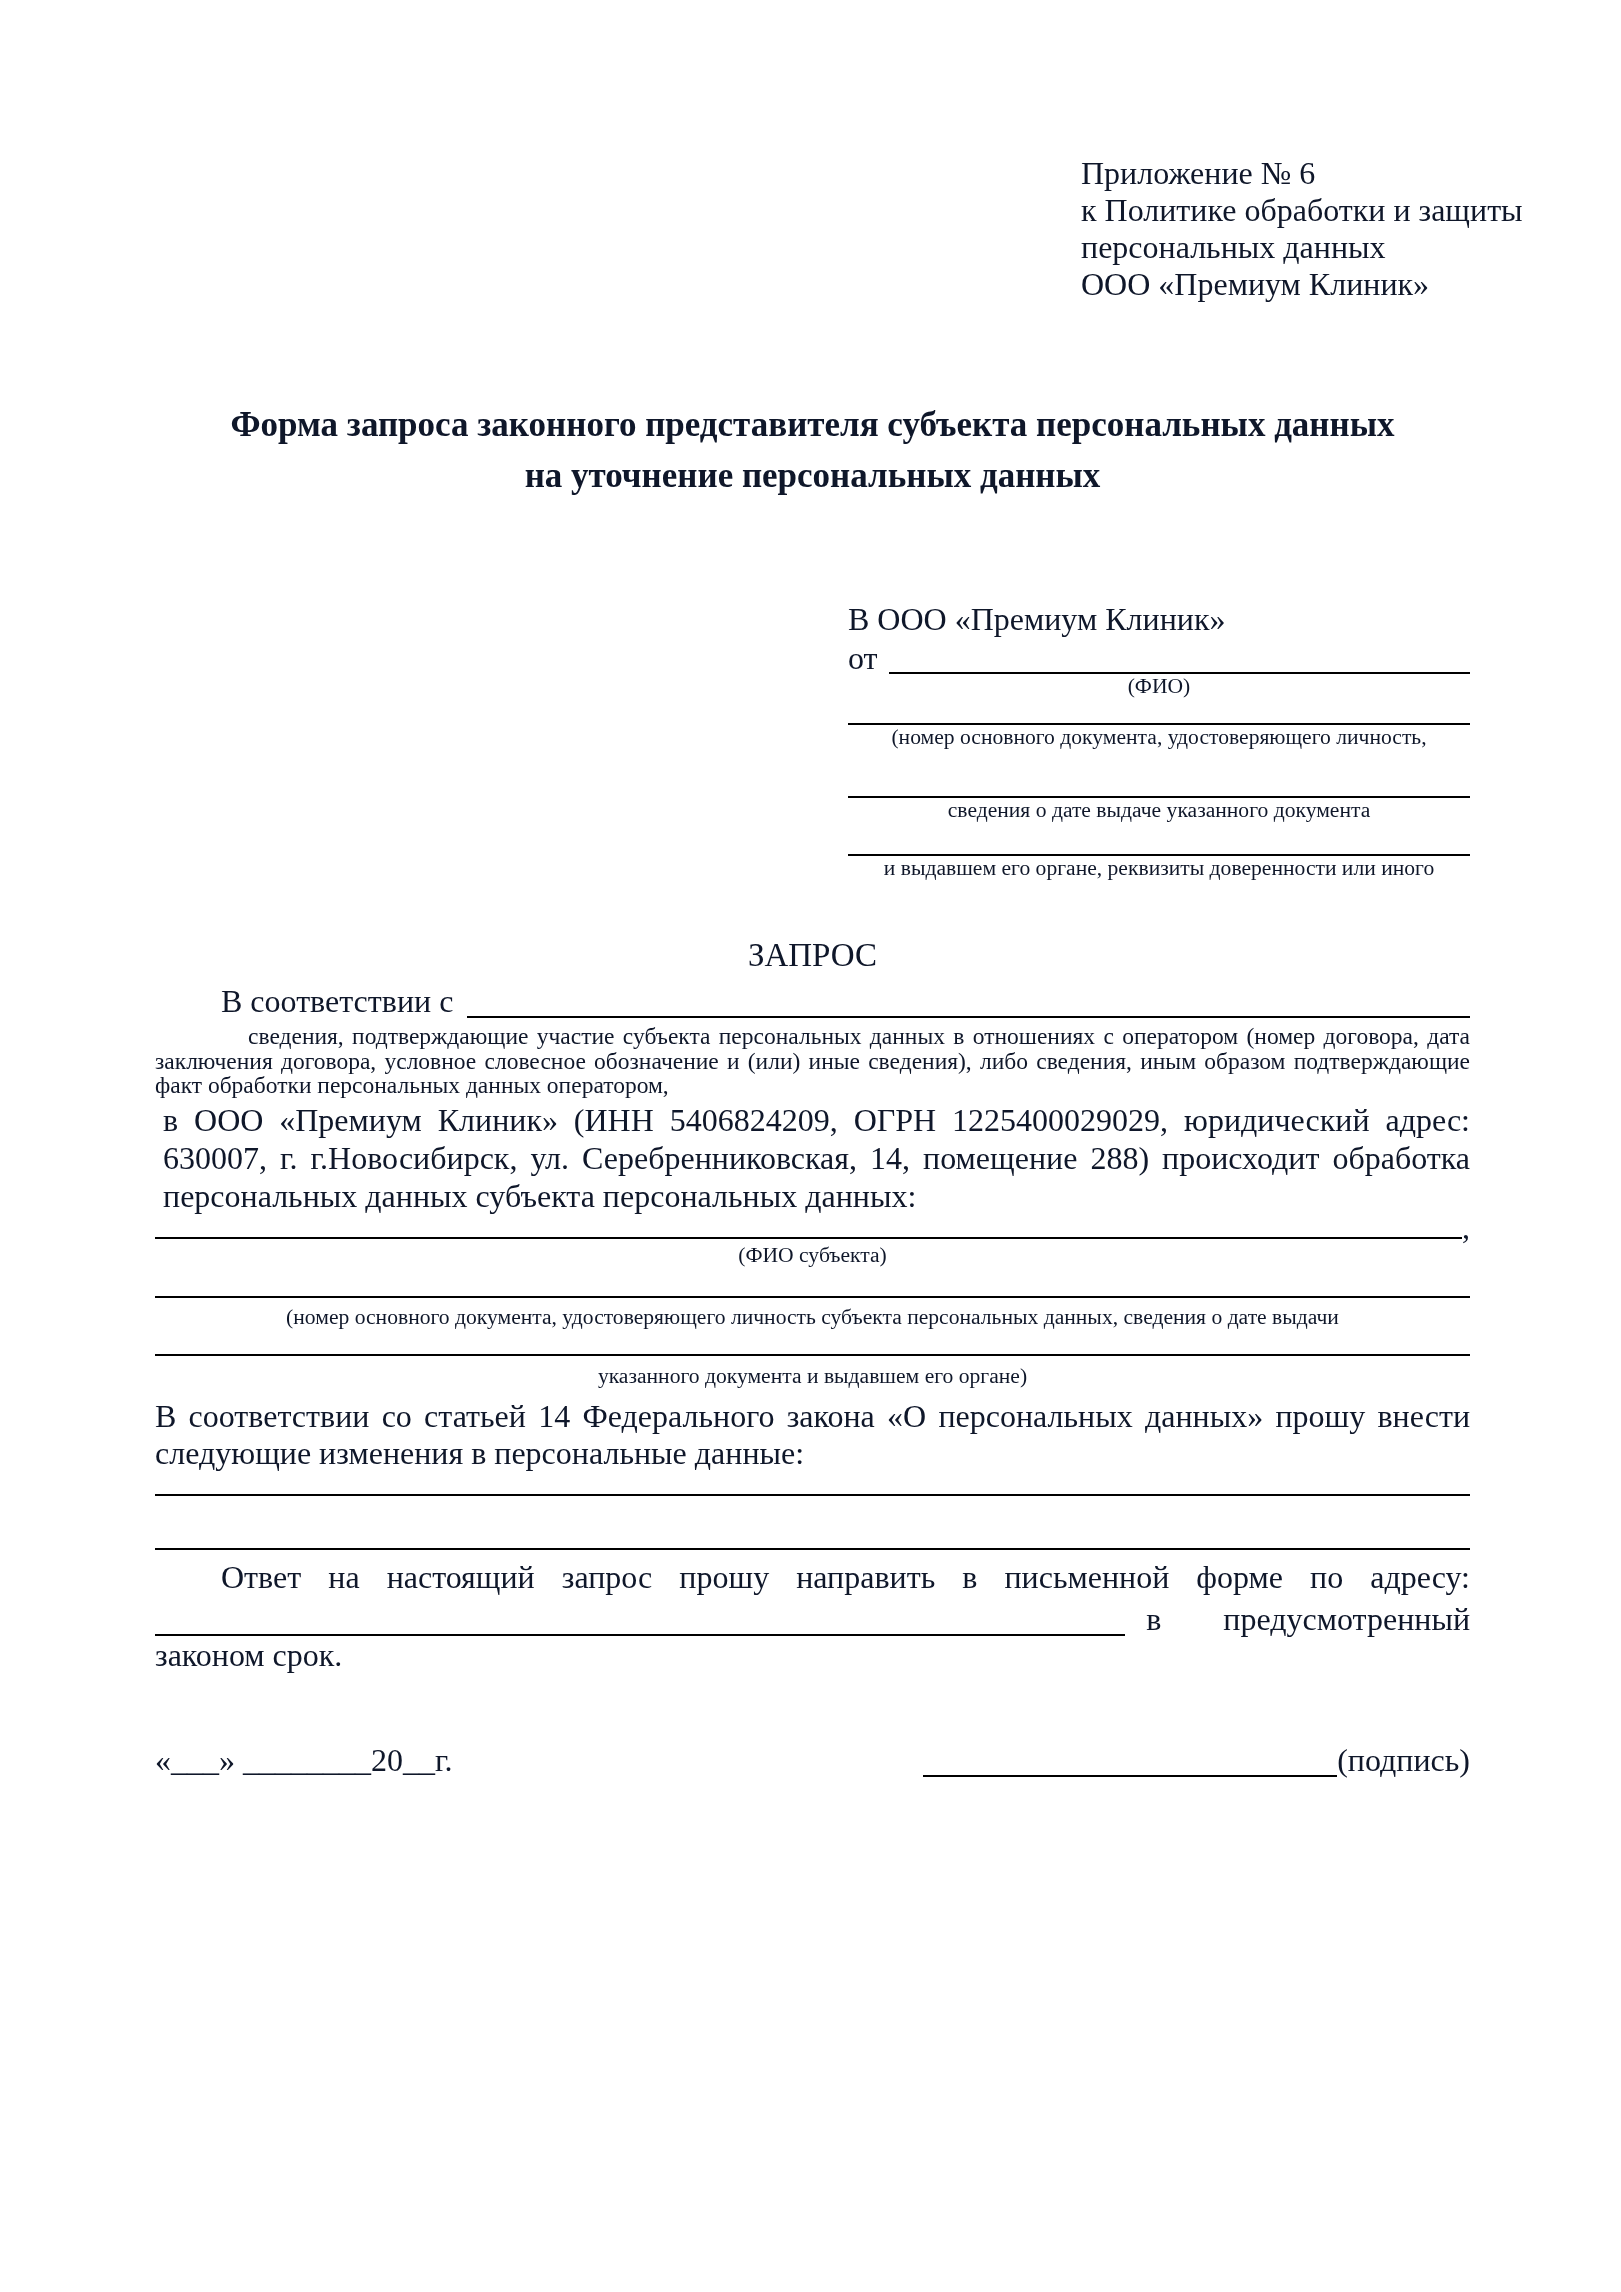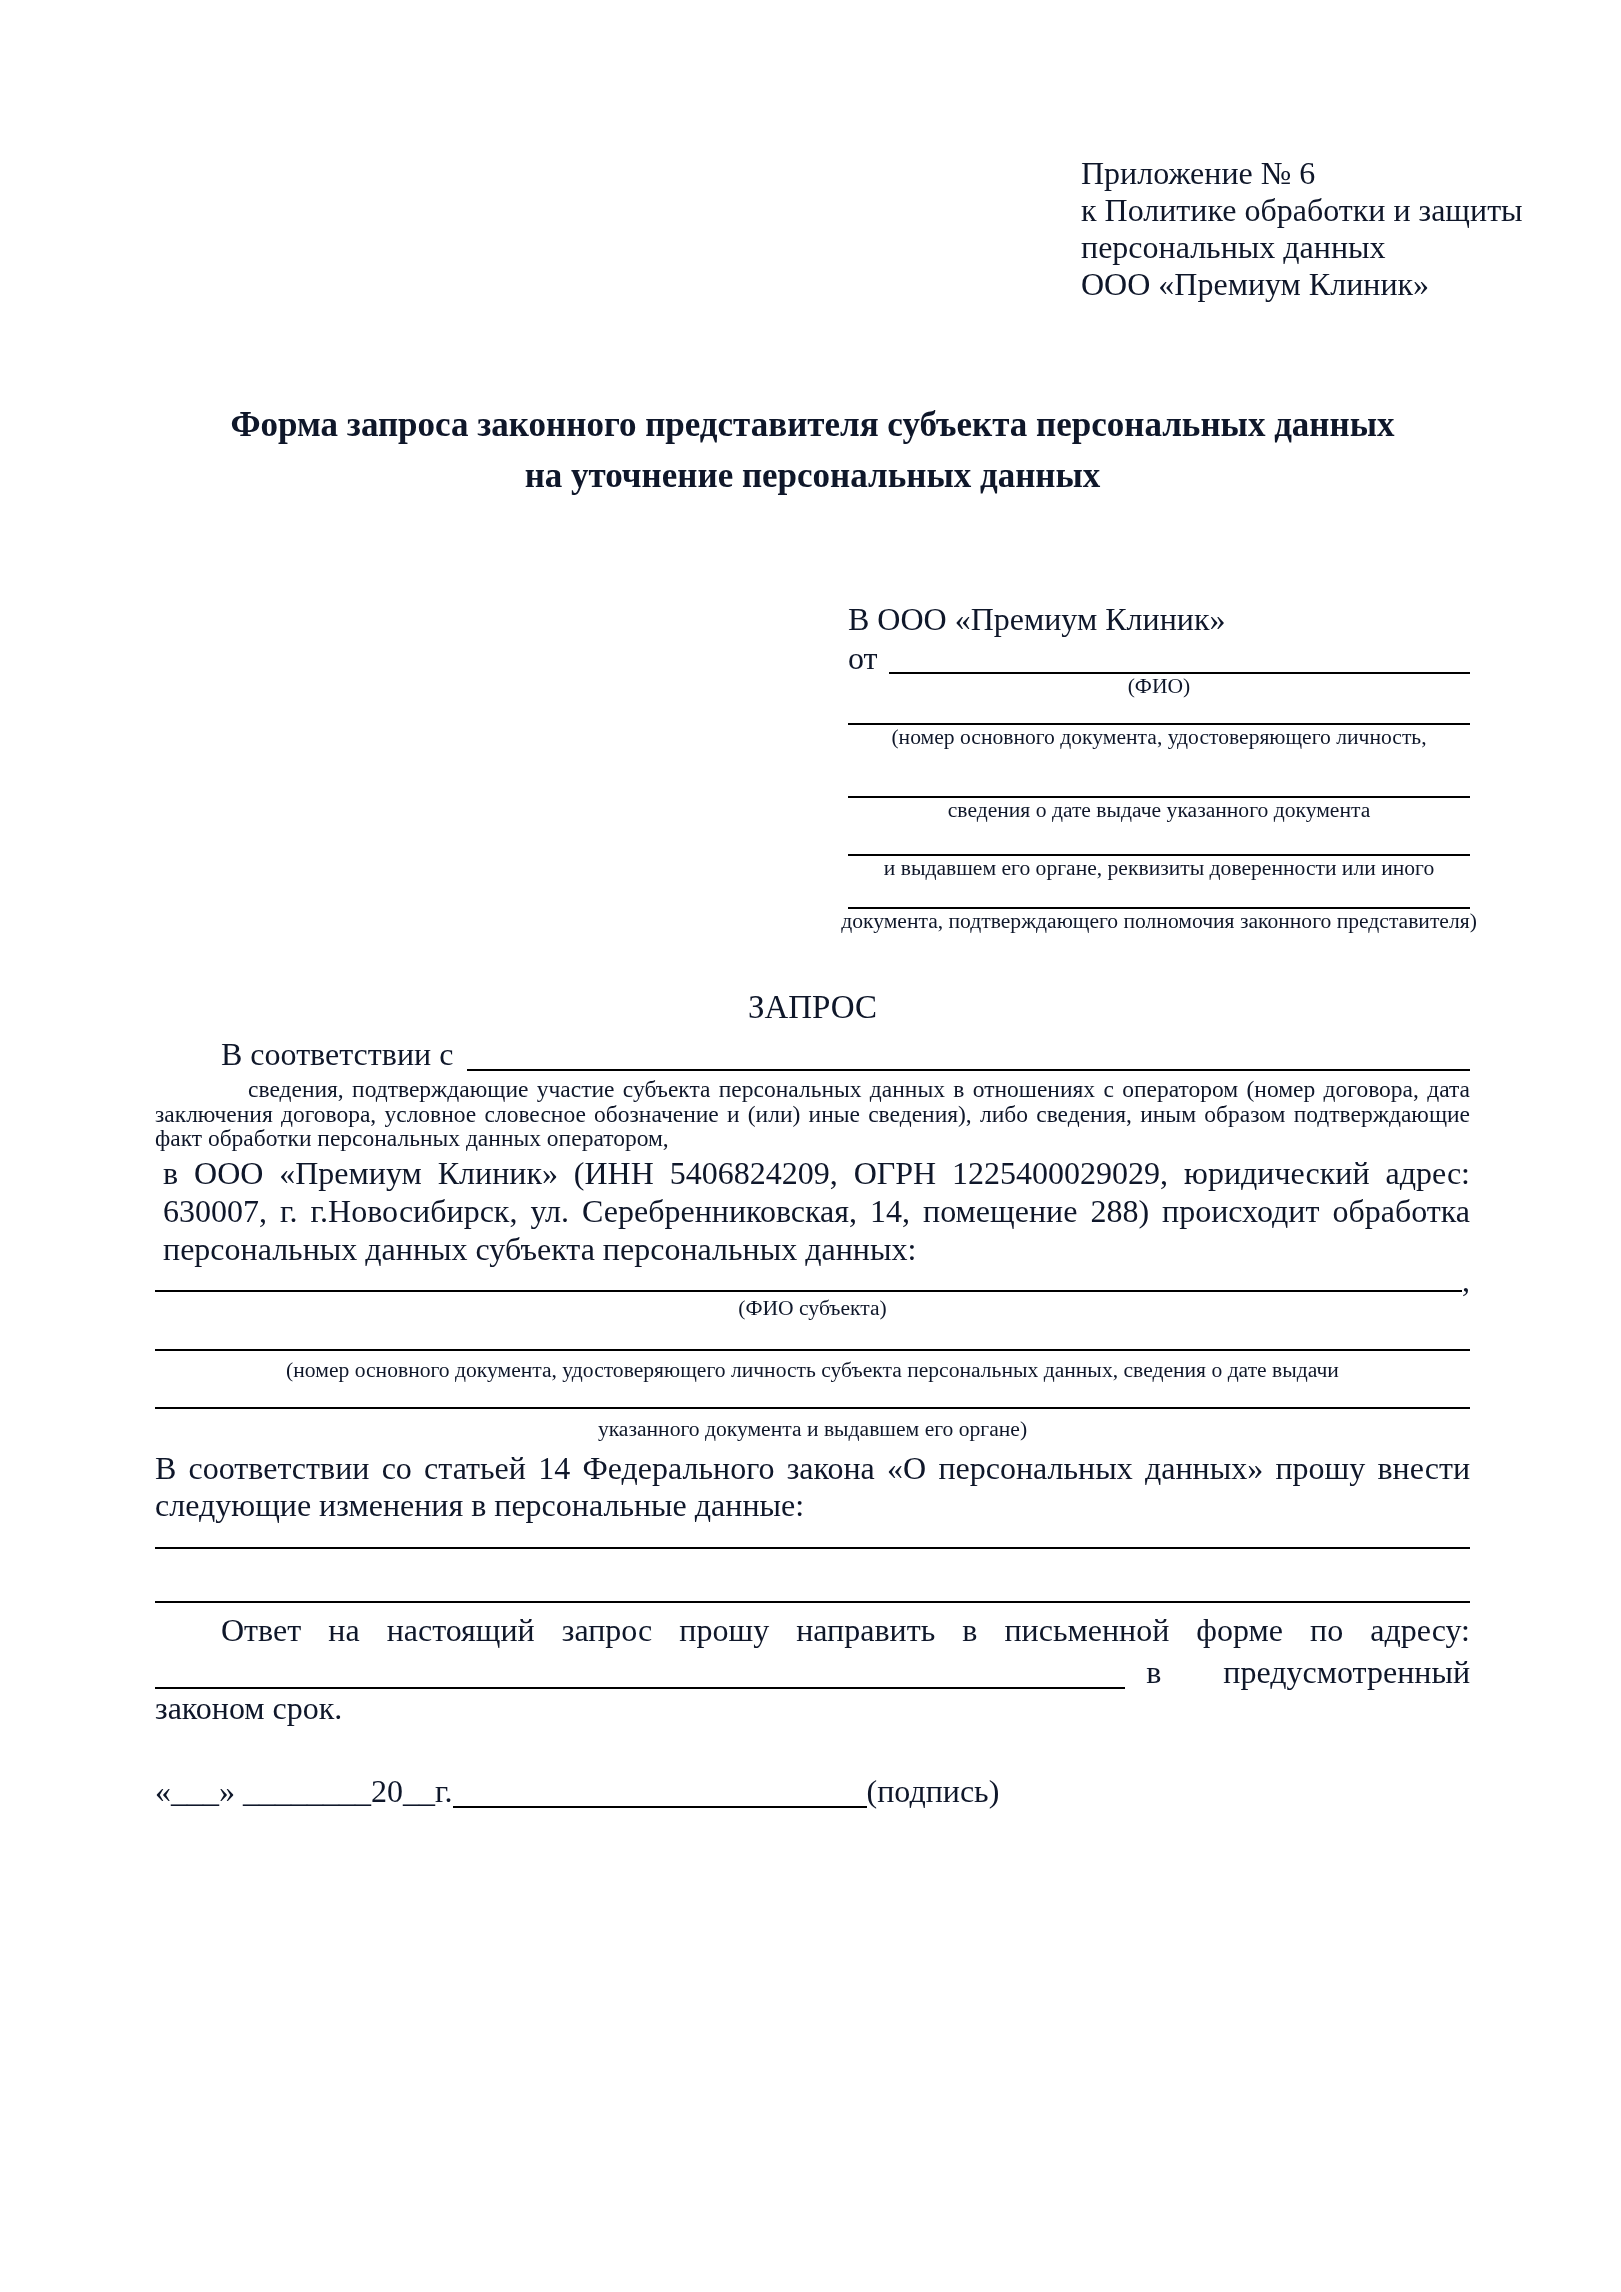--- a/index.html
+++ b/index.html
@@ -67,21 +67,21 @@
   .blank-2 { height: 54px; border-bottom: 2.9px solid #000; }
   .answer-l1 {
     margin-top: 7.8px; line-height: 39px;
     text-align: justify; text-align-last: justify; text-indent: 66px;
   }
   .answer-l2 { display: flex; align-items: flex-end; height: 39px; text-align: right; }
   .answer-l2 .line { flex: 0 0 970px; border-bottom: 2.9px solid #000; height: 32px; }
   .answer-l2 .tail { margin-left: auto; line-height: 33px; word-spacing: 54px; white-space: nowrap; }
   .answer-l3 { line-height: 39px; }
   
-  .footer-row { margin-top: 41px; display: flex; align-items: flex-end; justify-content: flex-start; height: 39px; }
+  .footer-row { margin-top: 63px; display: flex; align-items: flex-end; justify-content: space-between; height: 39px; }
   .footer-row .date { line-height: 33px; white-space: nowrap; }
   .sig-group { display: flex; align-items: flex-end; }
   .sig-group .line { width: 414px; border-bottom: 2.9px solid #000; height: 32px; }
   .sig-group .sig-cap { line-height: 33px; white-space: nowrap; }
 </style>
 </head>
 <body>
 
 <div class="page">
 
@@ -109,24 +109,20 @@
       <div class="fill-line"></div>
       <div class="fill-caption">(номер основного документа, удостоверяющего личность,</div>
     </div>
     <div class="fill-group g2">
       <div class="fill-line"></div>
       <div class="fill-caption">сведения о дате выдаче указанного документа</div>
     </div>
     <div class="fill-group g3">
       <div class="fill-line"></div>
       <div class="fill-caption">и выдавшем его органе, реквизиты доверенности или иного</div>
-    </div>
-    <div class="fill-group g4">
-      <div class="fill-line"></div>
-      <div class="fill-caption">документа, подтверждающего полномочия законного представителя)</div>
     </div>
   </div>
 
   <div class="request-heading">ЗАПРОС</div>
 
   <div class="intro-row">
     <span class="intro-label">В соответствии с</span>
     <span class="line"></span>
   </div>
 

